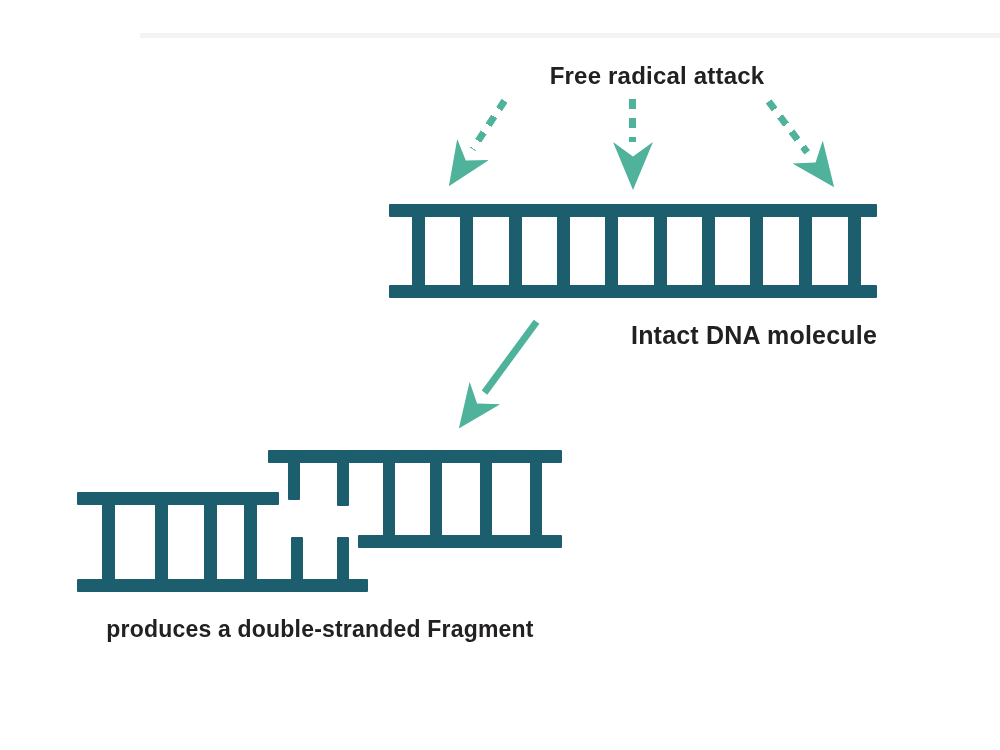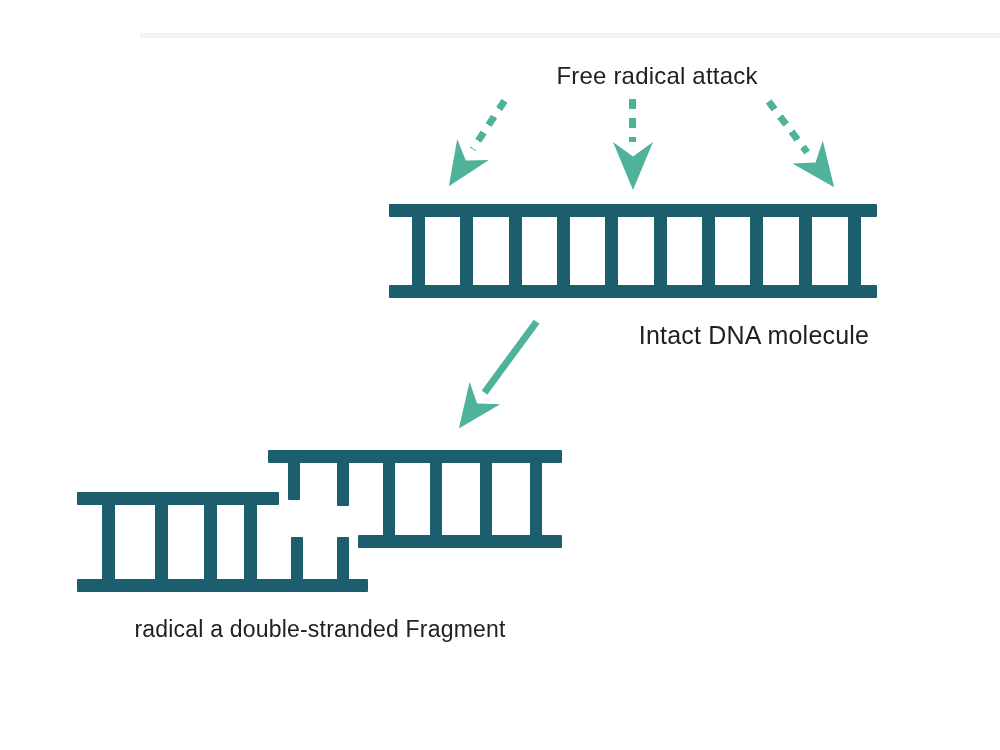--- a/index.html
+++ b/index.html
@@ -14,21 +14,21 @@
     background: var(--bg, #ffffff);
     font-family: "Liberation Sans", sans-serif;
     color: var(--text, #222021);
   }
 
   
   .diagram-text {
     position: absolute;
     transform: translateX(-50%);
     white-space: nowrap;
-    font-weight: 400;
+    font-weight: 700;
     letter-spacing: 0.2px;
     color: var(--text, #222021);
   }
   .title-text   { font-size: 24px; }
   .label-text   { font-size: 25px; }
   .caption-text { font-size: 23px; line-height: 31px; text-align: center; white-space: nowrap; }
   .caption-text span { display: block; }
 
   
   .dna-group { position: absolute; }
@@ -136,14 +136,14 @@
   <div class="rail" style="left:90px;bottom:0;width:204px;"></div>
   <div class="rung" style="left:20px;top:4px;height:46px;width:12px;"></div>
   <div class="rung" style="left:69px;top:4px;height:52px;width:12px;"></div>
   <div class="rung" style="left:115px;top:4px;bottom:4px;width:12px;"></div>
   <div class="rung" style="left:162px;top:4px;bottom:4px;width:12px;"></div>
   <div class="rung" style="left:212px;top:4px;bottom:4px;width:12px;"></div>
   <div class="rung" style="left:262px;top:4px;bottom:4px;width:12px;"></div>
 </div>
 
 <div class="diagram-text caption-text" style="left:320px;top:614px;">
-  <span>radical a double-stranded Fragment</span>
+  <span>produces a double-stranded Fragment</span>
 </div>
 
 </body></html>

